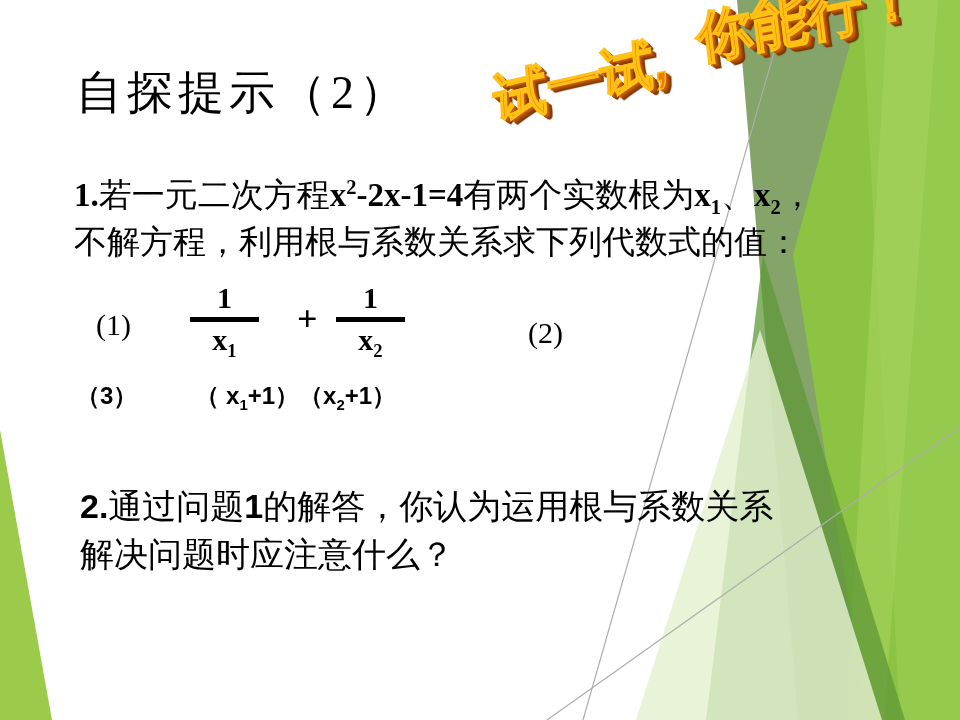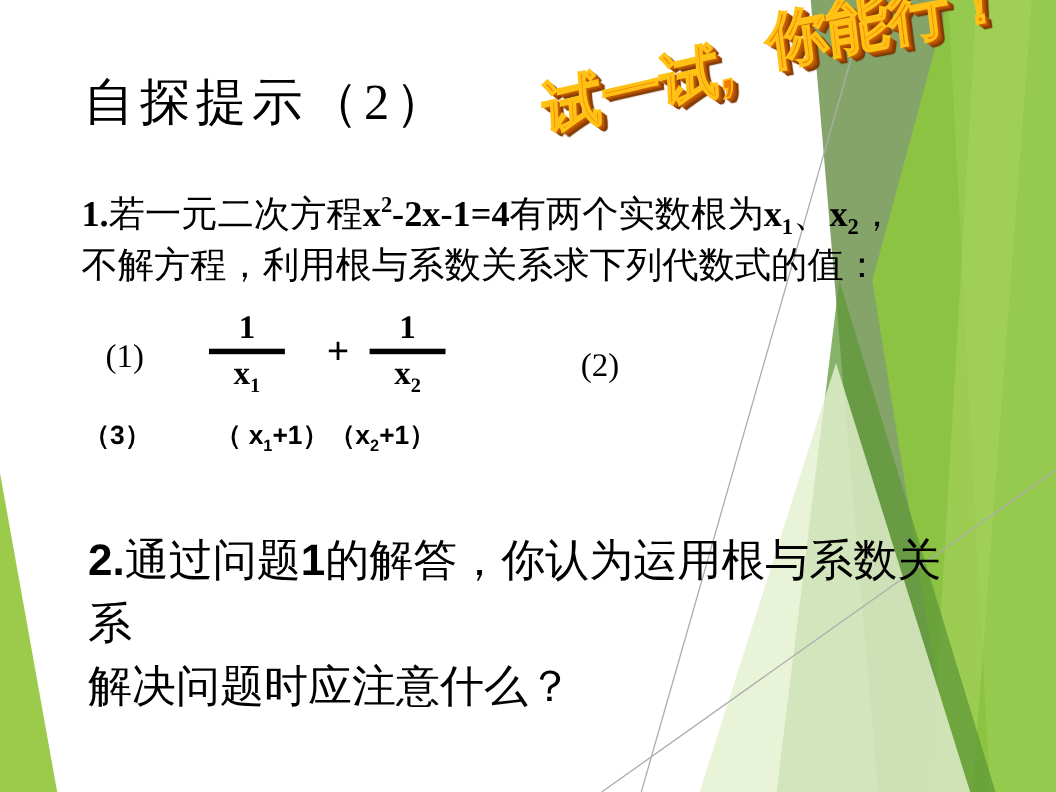--- a/index.html
+++ b/index.html
@@ -75,21 +75,21 @@
   .item3{
     position:absolute;left:76px;top:356px;
     font-family:"Liberation Sans","DejaVu Sans",sans-serif;
     font-weight:bold;font-size:24px;
   }
   .item3 .gap{display:inline-block;width:58px;}
 
   
   .p2{
     position:absolute;left:80px;top:458px;width:800px;
-    font-size:40px;line-height:1.42;
+    font-size:34px;line-height:1.42;
   }
   .p2 .bnum{font-family:"Liberation Sans","DejaVu Sans",sans-serif;font-weight:bold;}
 </style>
 </head>
 <body>
 
 <div class="slide">
 
   <svg class="bg" viewBox="0 0 960 720" aria-hidden="true">
 

